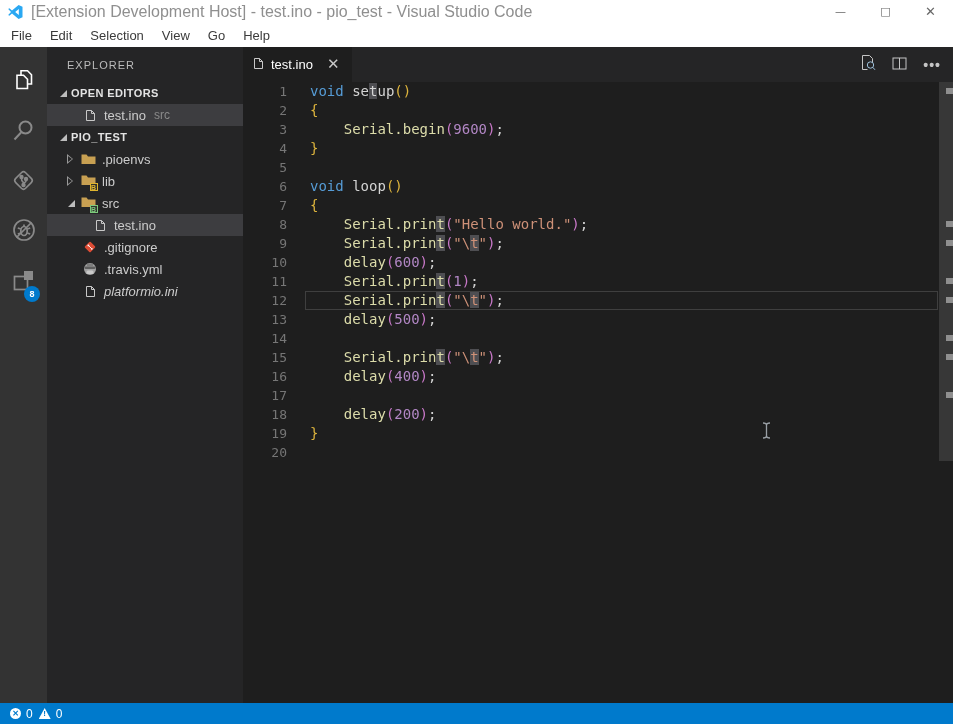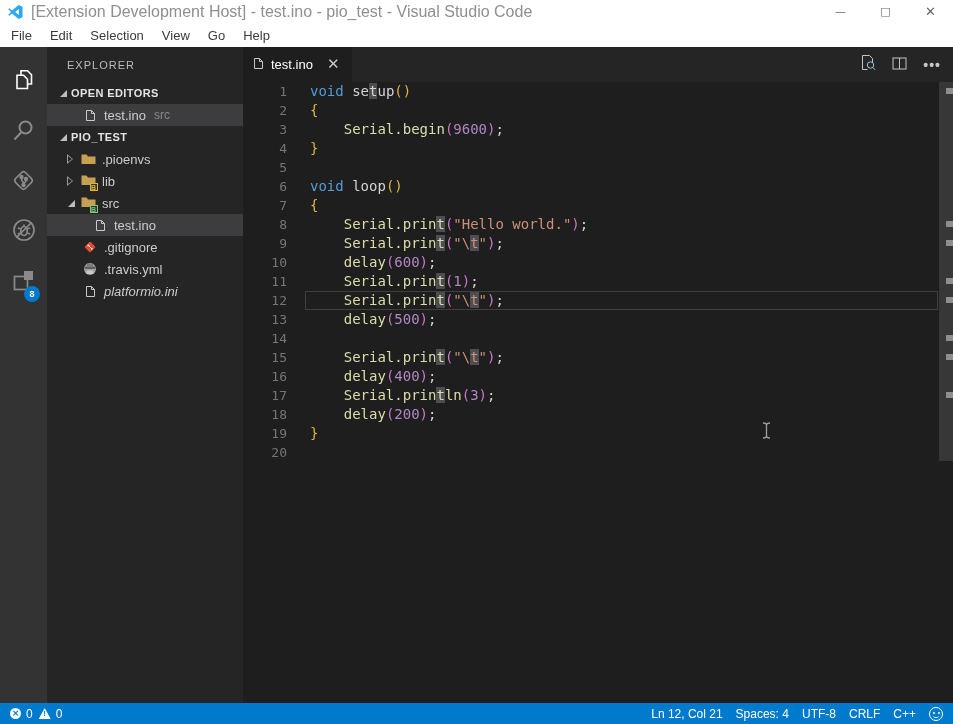--- a/index.html
+++ b/index.html
@@ -320,21 +320,21 @@
           <div class="code-line"><span class="gutter">7</span><span class="line-content"><span class="tok-b0">{</span></span></div>
           <div class="code-line"><span class="gutter">8</span><span class="line-content"><span class="tok-pun">    </span><span class="tok-call">Serial.prin</span><span class="tok-call occ">t</span><span class="tok-b1">(</span><span class="tok-str">"Hello world."</span><span class="tok-b1">)</span><span class="tok-pun">;</span></span></div>
           <div class="code-line"><span class="gutter">9</span><span class="line-content"><span class="tok-pun">    </span><span class="tok-call">Serial.prin</span><span class="tok-call occ">t</span><span class="tok-b1">(</span><span class="tok-str">"\</span><span class="tok-str occ">t</span><span class="tok-str">"</span><span class="tok-b1">)</span><span class="tok-pun">;</span></span></div>
           <div class="code-line"><span class="gutter">10</span><span class="line-content"><span class="tok-pun">    </span><span class="tok-call">delay</span><span class="tok-b1">(</span><span class="tok-num">600</span><span class="tok-b1">)</span><span class="tok-pun">;</span></span></div>
           <div class="code-line"><span class="gutter">11</span><span class="line-content"><span class="tok-pun">    </span><span class="tok-call">Serial.prin</span><span class="tok-call occ">t</span><span class="tok-b1">(</span><span class="tok-num">1</span><span class="tok-b1">)</span><span class="tok-pun">;</span></span></div>
           <div class="code-line"><div class="current-box"></div><span class="gutter">12</span><span class="line-content"><span class="tok-pun">    </span><span class="tok-call">Serial.prin</span><span class="tok-call occ">t</span><span class="tok-b1">(</span><span class="tok-str">"\</span><span class="tok-str occ">t</span><span class="tok-str">"</span><span class="tok-b1">)</span><span class="tok-pun">;</span></span></div>
           <div class="code-line"><span class="gutter">13</span><span class="line-content"><span class="tok-pun">    </span><span class="tok-call">delay</span><span class="tok-b1">(</span><span class="tok-num">500</span><span class="tok-b1">)</span><span class="tok-pun">;</span></span></div>
           <div class="code-line"><span class="gutter">14</span></div>
           <div class="code-line"><span class="gutter">15</span><span class="line-content"><span class="tok-pun">    </span><span class="tok-call">Serial.prin</span><span class="tok-call occ">t</span><span class="tok-b1">(</span><span class="tok-str">"\</span><span class="tok-str occ">t</span><span class="tok-str">"</span><span class="tok-b1">)</span><span class="tok-pun">;</span></span></div>
           <div class="code-line"><span class="gutter">16</span><span class="line-content"><span class="tok-pun">    </span><span class="tok-call">delay</span><span class="tok-b1">(</span><span class="tok-num">400</span><span class="tok-b1">)</span><span class="tok-pun">;</span></span></div>
-          <div class="code-line"><span class="gutter">17</span><span class="line-content"><span class="tok-pun">    </span><span class="tok-call">Serial.prin</span><span class="tok-call occ">t</span><span class="tok-call">ln</span><span class="tok-b1">(</span><span class="tok-num">3</span><span class="tok-b1">)</span><span class="tok-pun">;</span></span></div>
+          <div class="code-line"><span class="gutter">17</span></div>
           <div class="code-line"><span class="gutter">18</span><span class="line-content"><span class="tok-pun">    </span><span class="tok-call">delay</span><span class="tok-b1">(</span><span class="tok-num">200</span><span class="tok-b1">)</span><span class="tok-pun">;</span></span></div>
           <div class="code-line"><span class="gutter">19</span><span class="line-content"><span class="tok-b0">}</span></span></div>
           <div class="code-line"><span class="gutter">20</span><span class="line-content"></span></div>
         </div>
 
       <div class="scrollbar" id="scrollbar">
         <div class="scroll-slider"></div>
       <div class="ruler-mark" style="top: 6px;"></div>
           <div class="ruler-mark" style="top: 139px;"></div>
           <div class="ruler-mark" style="top: 158px;"></div>
@@ -357,22 +357,14 @@
     <div class="sb-left">
       <span class="sb-item">
         <span class="err-ico">✕</span>
         <span>0</span>
       </span>
       <span class="sb-item">
         <span class="warn-ico">!</span>
         <span>0</span>
       </span>
     </div>
-    <div class="sb-right">
-      <span class="sb-item">Ln 12, Col 21</span>
-      <span class="sb-item">Spaces: 4</span>
-      <span class="sb-item">UTF-8</span>
-      <span class="sb-item">CRLF</span>
-      <span class="sb-item">C++</span>
-      <span class="smiley"></span>
-    </div>
   </div>
 </div>
 
 </body></html>

